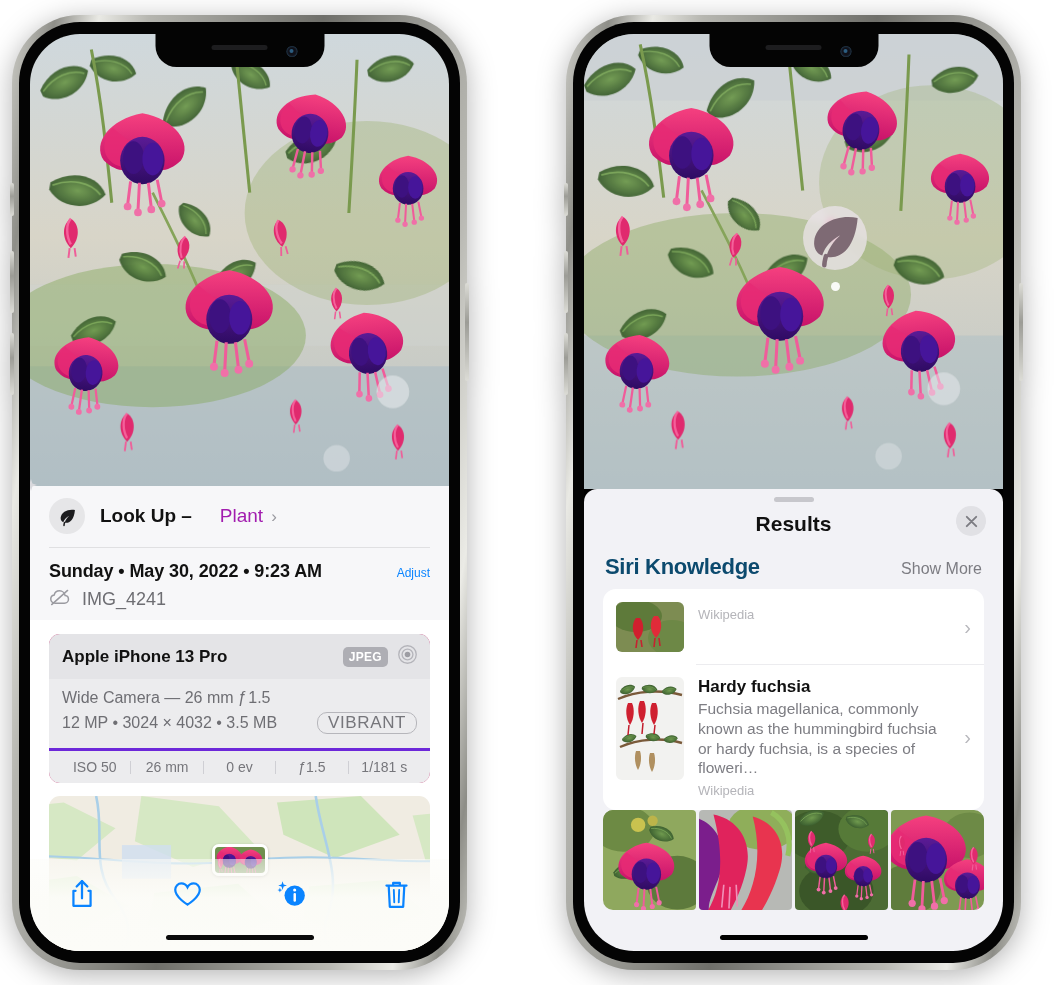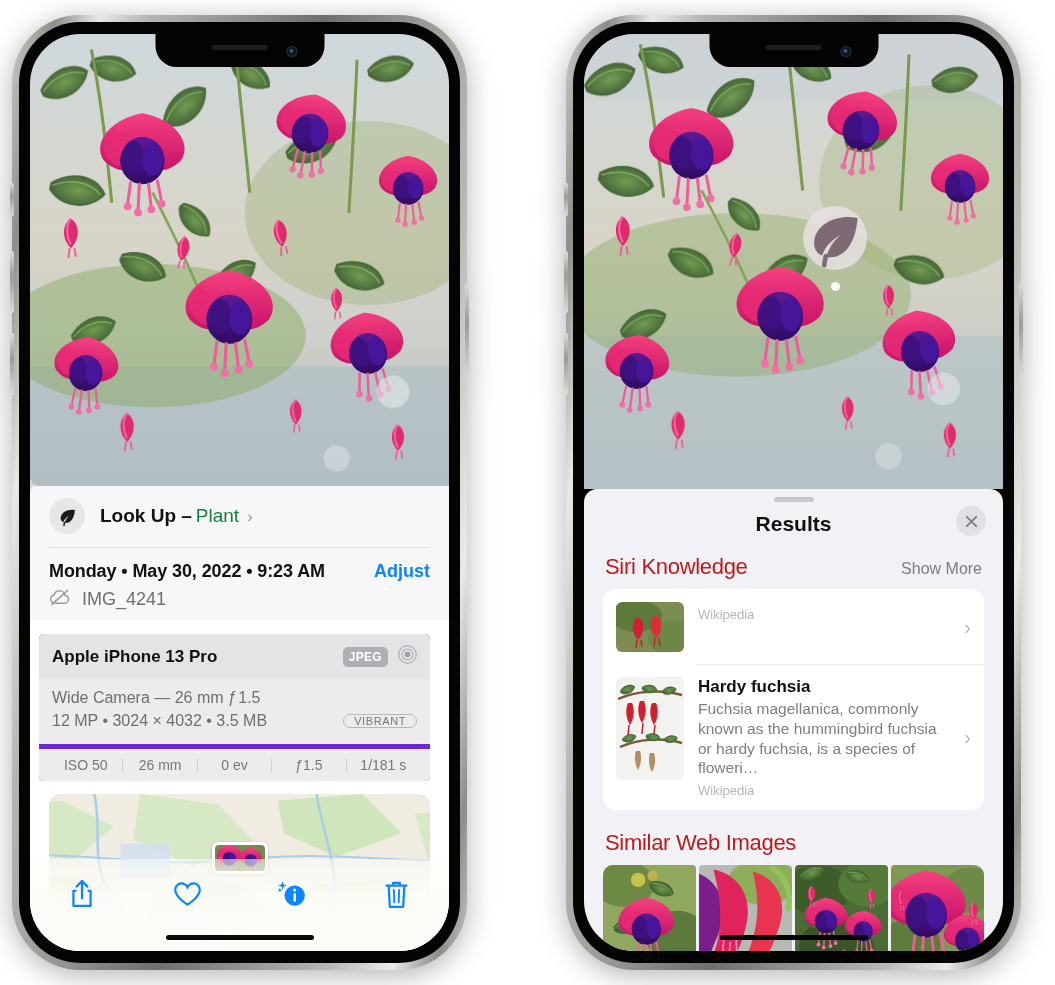--- a/index.html
+++ b/index.html
@@ -114,60 +114,60 @@
     background: #e6e6e8;
     display: flex; align-items: center; justify-content: center;
     position: relative; flex: none;
   }
   .sparkles { position: absolute; left: -12px; top: -9px; }
   .lookup-text {
     margin-left: 15px;
     font-size: 19px; font-weight: 700; color: #111;
     display: flex; align-items: baseline; gap: 4px;
   }
-  .lookup-text .plain { font-weight: 400; color: #15803d; }
+  .lookup-text .plain { font-weight: 400; color: #a21caf; margin-left: 24px; }
   .chev-sm { margin-left: 4px; color:#9a9aa0; font-size: 17px; font-weight: 500; }
   .divider { height: 1px; background: #e0e0e2; margin: 0 19px; }
 
   .meta-block { background:#f7f7f9; padding: 13px 19px 10px 19px; }
   .meta-date-row { display: flex; align-items: baseline; justify-content: space-between; }
   .meta-date { font-size: 18px; font-weight: 700; color: #111; letter-spacing: -0.1px;}
-  .adjust { font-size: 18px; color: #0a84ff; font-weight: 700; }
+  .adjust { font-size: 12px; color: #0a84ff; font-weight: 400; }
   .filename-row { display:flex; align-items:center; gap:10px; margin-top: 7px; }
   .filename { font-size: 18px; color: #6e6e73; }
 
   
   .exif-card {
-    margin: 14px 19px 0 9px;
-    border-radius: 5px; overflow: hidden;
+    margin: 14px 19px 0 19px;
+    border-radius: 11px; overflow: hidden;
     background: #be185d;
   }
   .exif-head {
     display:flex; align-items:center; justify-content:space-between;
     padding: 10px 12px 10px 13px;
     background: #e4e4e7;
   }
   .exif-model { font-size: 17px; font-weight: 700; color:#111; }
   .exif-head-right { display:flex; align-items:center; gap: 9px; }
   .jpeg-pill {
     background: #aeaeb4; color:#fff;
     font-size: 12px; font-weight: 700; letter-spacing: .3px;
     padding: 3px 6px; border-radius: 5px;
   }
   .exif-body { padding: 10px 13px 9px 13px; background:#ececee; }
   .exif-line { font-size: 16px; color:#6e6e73; margin-bottom: 5px; }
   .exif-line2 { display:flex; align-items:center; justify-content:space-between; }
   .vibrant-pill {
     border: 1px solid #b6b6bb; color:#76767b;
-    font-size: 11px; letter-spacing: .6px;
+    font-size: 17px; letter-spacing: .6px;
     padding: 0 10px; border-radius: 10px;
   }
   .exif-stats {
     display:flex; align-items:center;
-    border-top: 5px solid #6d28d9;
+    border-top: 3px solid #6d28d9;
     padding: 8px 10px;
     background:#ececee;
   }
   .exif-stats span {
     flex:1; text-align:center; font-size:14px; color:#76767b;
   }
   .exif-stats i { width:1px; height:13px; background:#cfcfd4; display:block; }
 
   
   .map-wrap {
@@ -215,21 +215,21 @@
   .results-title { font-size: 21px; font-weight: 700; color:#111; }
   .close-btn {
     position:absolute; right: 17px; top: 4px;
     width: 30px; height: 30px; border-radius:50%;
     background:#e1e1e5; display:flex; align-items:center; justify-content:center;
   }
   .sec-head {
     display:flex; align-items:baseline; justify-content:space-between;
     padding: 2px 21px 9px 21px;
   }
-  .sec-title { font-size: 22px; font-weight: 400; color:#b91c1c; letter-spacing:-.3px;}
+  .sec-title { font-size: 22px; font-weight: 700; color:#0c4a6e; letter-spacing:-.3px;}
   .show-more { font-size: 16px; color:#7c7c82; }
 
   .know-card {
     margin: 0 19px; background:#fff; border-radius: 13px; overflow:hidden;
   }
   .know-row { display:flex; align-items:flex-start; padding: 13px 13px 12px 13px; position:relative; }
   .know-row + .know-row::before {
     content:""; position:absolute; left:93px; right:0; top:0; height:1px; background:#ececef;
   }
   .know-thumb { width: 68px; border-radius: 6px; overflow:hidden; flex:none; }
@@ -397,21 +397,21 @@
                 <span>Look Up –</span>
                 <span class="plain">Plant</span>
                 <span class="chev-sm">›</span>
               </div>
             </div>
             <div class="divider"></div>
           </div>
 
           <div class="meta-block">
             <div class="meta-date-row">
-              <span class="meta-date">Monday • May 30, 2022 • 9:23 AM</span>
+              <span class="meta-date">Sunday • May 30, 2022 • 9:23 AM</span>
               <span class="adjust">Adjust</span>
             </div>
             <div class="filename-row">
               <span>
                 <svg width="23" height="17" viewBox="0 0 26 19">
                   <path d="M7,16 C4.2,16 2,13.9 2,11.3 C2,9 3.7,7.1 5.9,6.7 C6.4,4 8.9,2 11.9,2 C15.1,2 17.8,4.3 18.2,7.3 C20.4,7.5 22,9.3 22,11.5 C22,13.9 20,16 17.4,16 Z" fill="none" stroke="#9a9aa0" stroke-width="1.7" stroke-linejoin="round"></path>
                   <line x1="3" y1="17.5" x2="21" y2="1.5" stroke="#9a9aa0" stroke-width="1.7" stroke-linecap="round"></line>
                 </svg>
               </span>
               <span class="filename">IMG_4241</span>
@@ -651,23 +651,20 @@
               <div class="know-body">
                 <div class="know-title">Hardy fuchsia</div>
                 <div class="know-snippet">Fuchsia magellanica, commonly known as the hummingbird fuchsia or hardy fuchsia, is a species of floweri…</div>
                 <div class="know-src">Wikipedia</div>
               </div>
               <span class="know-chev">›</span>
             </div>
 
           </div>
 
-          <div class="similar-head">
-            <span class="sec-title">Similar Web Images</span>
-          </div>
 
           <div class="similar-strip">
             <div class="sim-thumb">
               <svg viewBox="0 0 90 100" preserveAspectRatio="xMidYMid slice">
                 <rect width="90" height="100" fill="#8fa85e"></rect>
                 <ellipse cx="20" cy="20" rx="30" ry="22" fill="#6d8a44"></ellipse>
                 <ellipse cx="72" cy="72" rx="30" ry="26" fill="#5d7a3c"></ellipse>
                 <use href="#leaf-shape" transform="translate(46,18) rotate(25) scale(0.55)"></use>
                 <use href="#leaf-shape" transform="translate(10,62) rotate(-15) scale(0.6)"></use>
                 <circle cx="34" cy="16" r="7" fill="#c9c24f"></circle>

